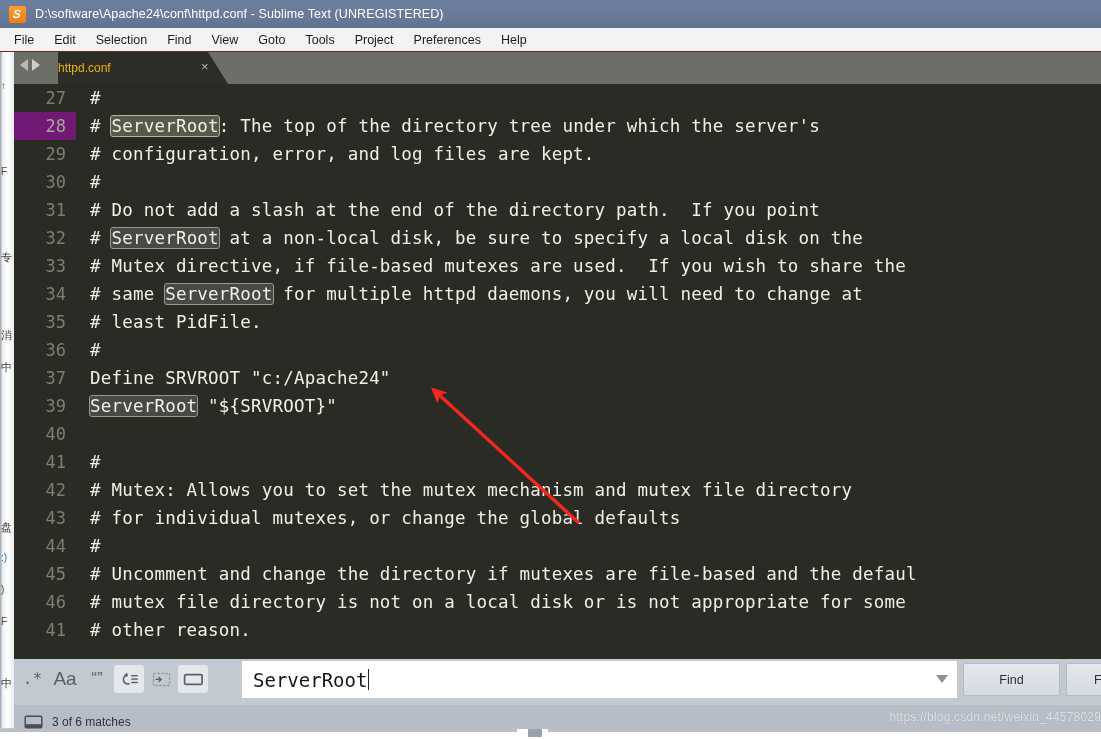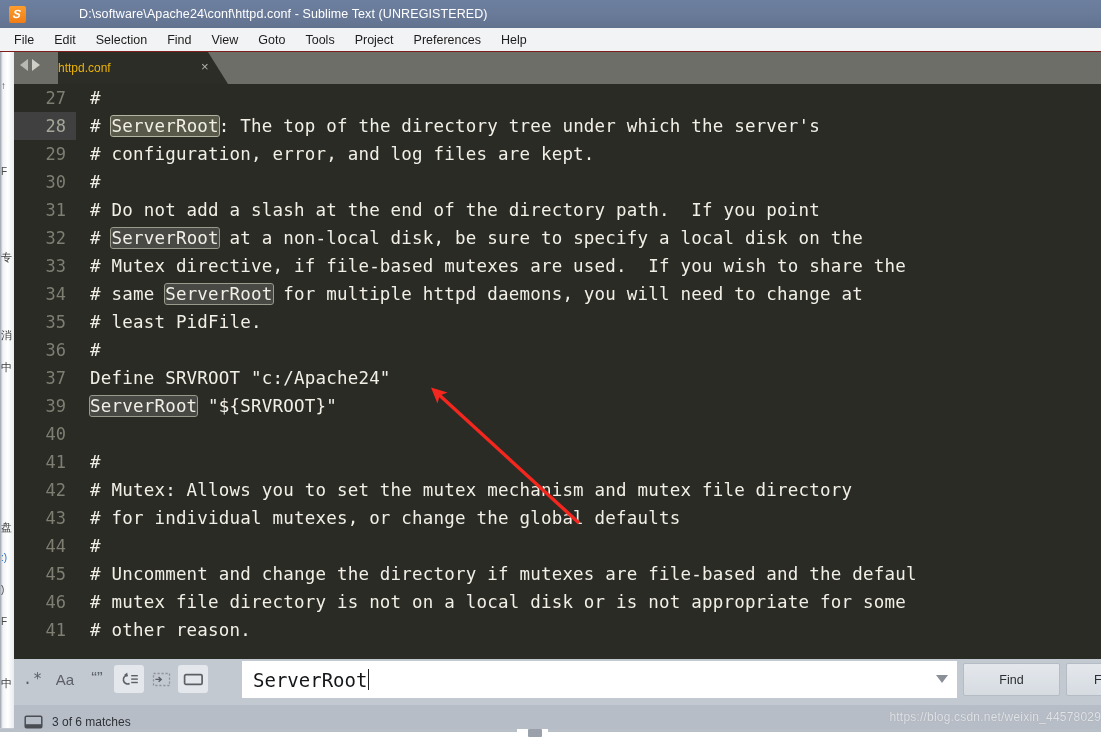--- a/index.html
+++ b/index.html
@@ -34,21 +34,21 @@
     width:17px;height:17px;margin-left:9px;margin-right:9px;
     background:linear-gradient(180deg,#ff9d2e 0%,#f07d14 100%);
     border-radius:2px;position:relative;
     display:flex;align-items:center;justify-content:center;
   }
   .titlebar .st-icon span{
     color:#fff;font-size:12px;font-weight:bold;font-style:italic;
     line-height:1;transform:skewX(-6deg);
   }
   .titlebar .title-text{
-    color:#ffffff;font-size:12.5px;letter-spacing:.1px;margin-left:44px;
+    color:#ffffff;font-size:12.5px;letter-spacing:.1px;
   }
 
   
   .menubar{
     position:absolute;left:0;top:28px;width:1101px;height:24px;
     background:#f2f3f5;border-bottom:1px solid #7f1d1d;
     display:flex;align-items:center;padding-left:12px;box-sizing:border-box;
   }
   .menubar .mi{
     font-size:12.5px;color:#1c1c1c;margin-right:16px;cursor:default;
@@ -89,21 +89,21 @@
   .code-lines{position:absolute;left:0;top:0;width:1087px;}
   .line{
     position:relative;height:28px;line-height:28px;white-space:pre;
   }
   .line .gutter{
     position:absolute;left:0;top:0;width:62px;height:28px;
     text-align:right;padding-right:10px;box-sizing:border-box;
     color:#7e7e72;font-size:17px;
     font-family:"DejaVu Sans Mono","Liberation Mono",monospace;
   }
-  .line.active .gutter{background:#404040;color:#a6a69a;}
+  .line.active .gutter{background:#701a75;color:#a6a69a;}
   .line .txt{
     position:absolute;left:76px;top:0;height:28px;
     color:#f2f0e6;font-size:17.5px;
     font-family:"DejaVu Sans Mono","Liberation Mono",monospace;
     white-space:pre;letter-spacing:.2px;
   }
   .line .txt .hl{
     background:rgba(255,255,255,0.14);
     outline:1px solid #9a9a8c;
     border-radius:2px;
@@ -271,21 +271,21 @@
     </defs>
     <line x1="579" y1="523" x2="436" y2="392" stroke="#f4271f" stroke-width="3.4" marker-end="url(#ahead)"></line>
   </svg>
 
   <div class="findbar">
     <div class="find-tools">
       <div class="ftbtn">
         <span style="font-family:'DejaVu Sans Mono',monospace;font-size:15px;letter-spacing:1px;">.*</span>
       </div>
       <div class="ftbtn">
-        <span style="font-size:15px;text-align:center;">Aa</span>
+        <span style="font-size:19px;text-align:center;">Aa</span>
       </div>
       <div class="ftbtn">
         <span style="font-size:17px;line-height:10px;">“”</span>
       </div>
       <div class="ftbtn active">
         <svg width="19" height="15" viewBox="0 0 19 15">
           <path d="M7.8 3.2 A4.4 4.4 0 1 0 9.6 11.6" fill="none" stroke="#5c6066" stroke-width="1.6"></path>
           <path d="M7.3 0.6 L7.3 5.0 L4.0 3.1 Z" fill="#5c6066"></path>
           <rect x="11.2" y="3.0" width="6.6" height="1.4" fill="#5c6066"></rect>
           <rect x="11.2" y="6.4" width="6.6" height="1.4" fill="#5c6066"></rect>

